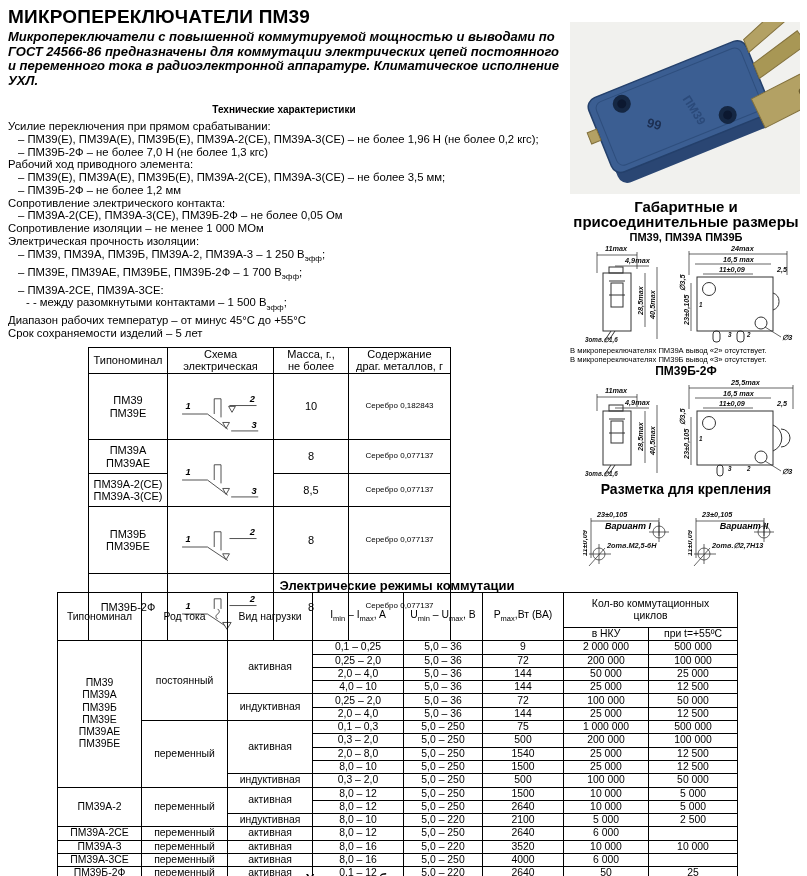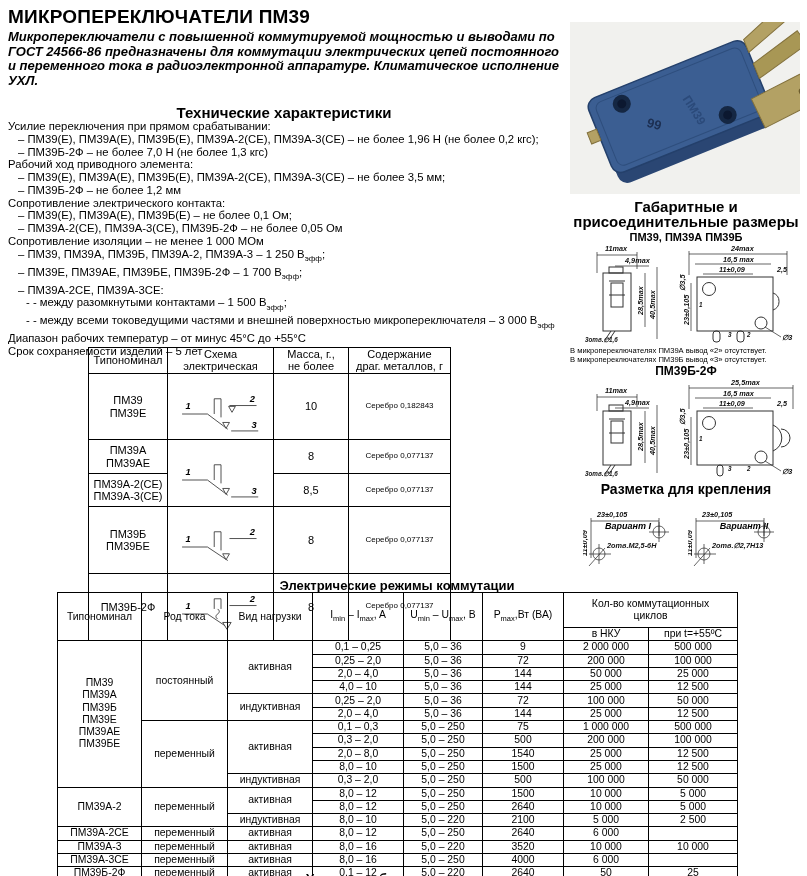--- a/index.html
+++ b/index.html
@@ -5,21 +5,21 @@
   html,body{margin:0;padding:0;}
   body{
     width:807px;height:876px;position:relative;overflow:hidden;
     background:#ffffff;color:#000;
     font-family:"Liberation Sans", sans-serif;
   }
   .abs{position:absolute;}
   
   #title{left:8px;top:6px;font-size:19px;font-weight:bold;letter-spacing:.2px;}
   #intro{left:8px;top:30px;width:555px;font-size:13px;font-style:italic;font-weight:bold;line-height:14.6px;}
-  #tech-heading{left:8px;top:104px;width:552px;text-align:center;font-size:15px;font-weight:bold;}
+  #tech-heading{left:8px;top:104px;width:552px;text-align:center;font-size:10px;font-weight:bold;}
   #tech-list{left:8px;top:120px;width:558px;font-size:11.3px;line-height:12.75px;}
   .tl.ind1{padding-left:10px;}
   .tl.ind2{padding-left:18px;}
   .tl sub{font-size:8px;margin-top:24px;}
   
   #products{left:88px;top:347px;border-collapse:collapse;table-layout:fixed;}
   #products td,#products th{border:1px solid #000;text-align:center;vertical-align:middle;
     padding:0;white-space:pre-line;line-height:1.12;}
   #products th{font-size:11px;font-weight:normal;height:23px;}
   #products .pname{font-size:11px;}
@@ -59,28 +59,27 @@
 <div class="abs" id="intro">Микропереключатели с повышенной коммутируемой мощностью и выводами по ГОСТ 24566-86 предназначены для коммутации электрических цепей постоянного и переменного тока в радиоэлектронной аппаратуре. Климатическое исполнение УХЛ.</div>
 <div class="abs" id="tech-heading">Технические характеристики</div>
 <div class="abs" id="tech-list">
     <div class="tl ind0"><span>Усилие переключения при прямом срабатывании:</span></div>
     <div class="tl ind1"><span>– ПМ39(Е), ПМ39А(Е), ПМ39Б(Е), ПМ39А-2(СЕ), ПМ39А-3(СЕ) – не более 1,96 Н (не более 0,2 кгс);</span></div>
     <div class="tl ind1"><span>– ПМ39Б-2Ф – не более 7,0 Н (не более 1,3 кгс)</span></div>
     <div class="tl ind0"><span>Рабочий ход приводного элемента:</span></div>
     <div class="tl ind1"><span>– ПМ39(Е), ПМ39А(Е), ПМ39Б(Е), ПМ39А-2(СЕ), ПМ39А-3(СЕ) – не более 3,5 мм;</span></div>
     <div class="tl ind1"><span>– ПМ39Б-2Ф – не более 1,2 мм</span></div>
     <div class="tl ind0"><span>Сопротивление электрического контакта:</span></div>
-    <div class="tl ind1"><span>– ПМ39(Е), ПМ39А(Е), ПМ39Б(Е) – не более 0,1 Ом;</span></div>
     <div class="tl ind1"><span>– ПМ39А-2(СЕ), ПМ39А-3(СЕ), ПМ39Б-2Ф – не более 0,05 Ом</span></div>
     <div class="tl ind0"><span>Сопротивление изоляции – не менее 1 000 МОм</span></div>
+    <div class="tl ind0"><span>Электрическая прочность изоляции:</span></div>
     <div class="tl ind1"><span>– ПМ39, ПМ39А, ПМ39Б, ПМ39А-2, ПМ39А-3 – 1 250 В</span><sub>эфф</sub><span>;</span></div>
     <div class="tl ind1"><span>– ПМ39Е, ПМ39АЕ, ПМ39БЕ, ПМ39Б-2Ф – 1 700 В</span><sub>эфф</sub><span>;</span></div>
     <div class="tl ind1"><span>– ПМ39А-2СЕ, ПМ39А-3СЕ:</span></div>
     <div class="tl ind2"><span>- - между разомкнутыми контактами – 1 500 В</span><sub>эфф</sub><span>;</span></div>
-    <div class="tl ind2"><span>- - между всеми токоведущими частями и внешней поверхностью  микропереключателя – 3 000 В</span><sub>эфф</sub></div>
     <div class="tl ind0"><span>Диапазон рабочих температур – от минус 45°С до +55°С</span></div>
     <div class="tl ind0"><span>Срок сохраняемости изделий – 5 лет</span></div>
   </div>
 
 <table class="abs" id="products">
   <colgroup>
       <col style="width:79px">
       <col style="width:106px">
       <col style="width:75px">
       <col style="width:102px">

